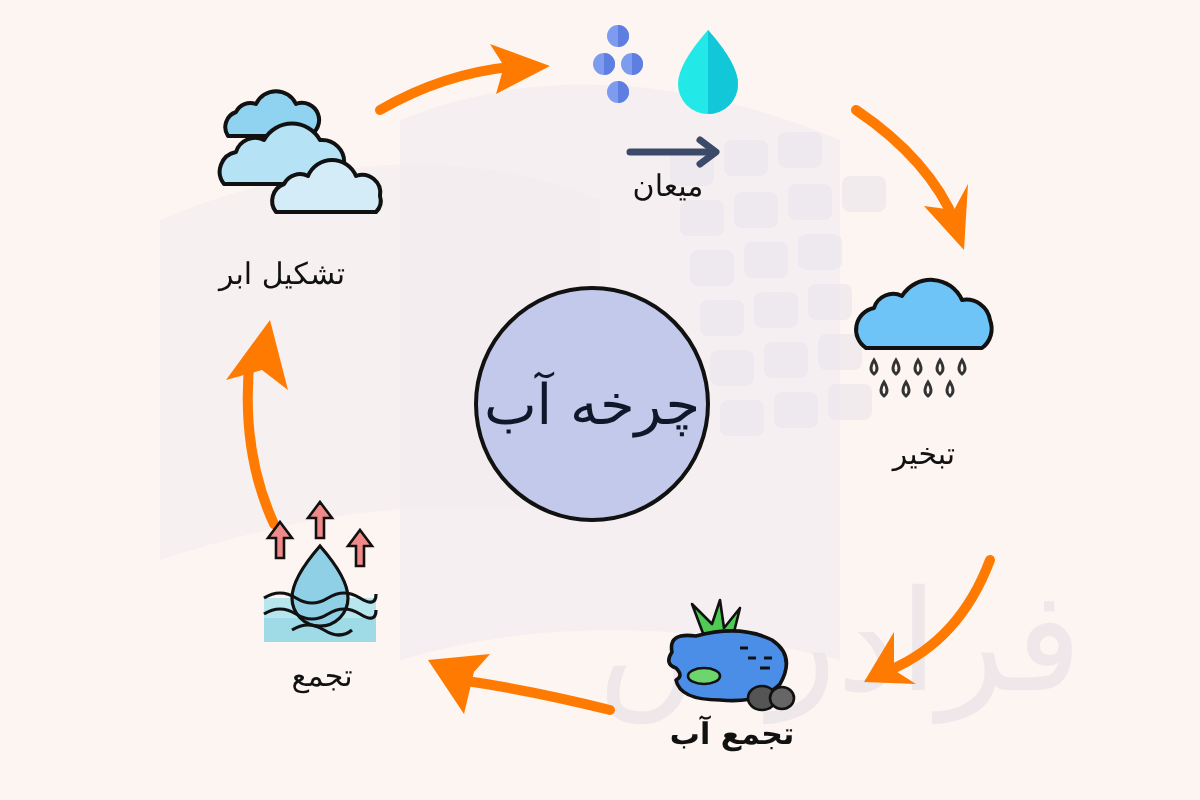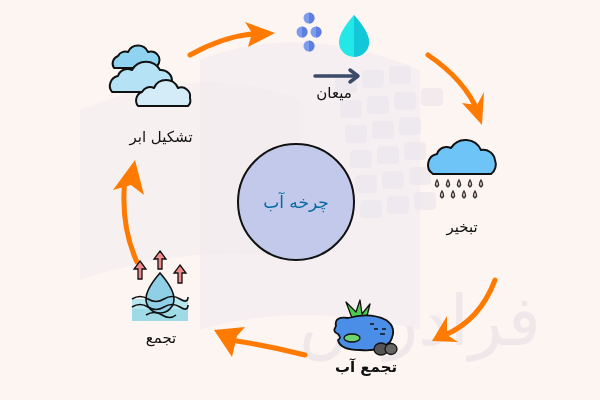--- a/index.html
+++ b/index.html
@@ -15,21 +15,21 @@
   .label {
     position: absolute; color: #111; font-size: 15px; white-space: nowrap;
     direction: rtl; text-align: center; transform: translateX(-50%);
   }
   .center-circle {
     position: absolute; left: 237px; top: 143px; width: 118px; height: 118px;
     border-radius: 50%; background: #c3c9ea; border: 2px solid #111;
     display: flex; align-items: center; justify-content: center;
     box-sizing: border-box;
   }
-  .center-text { font-size: 17px; color: #0369a1; direction: rtl; }
+  .center-text { font-size: 28px; color: #0f172a; direction: rtl; }
   svg { overflow: visible; }
 </style>
 </head>
 <body>
 
 <div class="stage">
 
   <svg class="watermark" viewBox="0 0 600 400">
     <path d="M200 60 Q300 20 420 70 L420 330 Q300 300 200 330 Z" fill="#efeaf0" opacity="0.55"></path>
     <path d="M80 110 Q200 60 300 100 L300 260 Q200 240 80 280 Z" fill="#f1ecf0" opacity="0.5"></path>
@@ -83,21 +83,21 @@
       <circle cx="21" cy="20" r="5.5" fill="#7d9cf0"></circle>
         <path d="M21 14.5 A5.5 5.5 0 0 1 21 25.5 Z" fill="#5f7fe0"></path>
       <circle cx="14" cy="34" r="5.5" fill="#7d9cf0"></circle>
         <path d="M14 28.5 A5.5 5.5 0 0 1 14 39.5 Z" fill="#5f7fe0"></path>
     </g>
     <path d="M59 3 Q44 20 44 30 A15 15 0 0 0 74 30 Q74 20 59 3 Z" fill="#22e8e8"></path>
     <path d="M59 3 Q74 20 74 30 A15 15 0 0 1 59 45 Z" fill="#12c8d8"></path>
     <line x1="20" y1="64" x2="60" y2="64" stroke="#3c4a6a" stroke-width="3.5" stroke-linecap="round"></line>
     <path d="M55 58 L63 64 L55 70" stroke="#3c4a6a" stroke-width="3.5" fill="none" stroke-linecap="round" stroke-linejoin="round"></path>
   </svg>
-  <div class="label" style="left:334px;top:84px;">میعان</div>
+  <div class="label" style="left:334px;top:84px;font-family:Liberation Serif, serif;">میعان</div>
 
   <svg class="node" style="left:423px;top:132px;" width="80" height="70" viewBox="0 0 80 70">
     <path d="M10 42 A11 11 0 0 1 14 22 A10 10 0 0 1 28 16 A17 17 0 0 1 58 18 A12 12 0 0 1 72 28 A12 12 0 0 1 68 42 Z" fill="#6ec3f7" stroke="#111" stroke-width="2" stroke-linejoin="round"></path>
     <g fill="none" stroke="#333" stroke-width="1.4">
       <path d="M14 48 q-3 5 0 7 q3 -2 0 -7z"></path>
         <path d="M25 48 q-3 5 0 7 q3 -2 0 -7z"></path>
       <path d="M36 48 q-3 5 0 7 q3 -2 0 -7z"></path>
         <path d="M47 48 q-3 5 0 7 q3 -2 0 -7z"></path>
       <path d="M58 48 q-3 5 0 7 q3 -2 0 -7z"></path>
       <path d="M19 59 q-3 5 0 7 q3 -2 0 -7z"></path>
@@ -138,18 +138,18 @@
       <path d="M16 58 Q24 53 32 58 T46 58"></path>
     </g>
   </svg>
   <div class="label" style="left:161px;top:329px;">تجمع</div>
 
   <svg class="node" style="left:108px;top:42px;" width="90" height="70" viewBox="0 0 90 70">
     <path d="M6 26 A8 8 0 0 1 10 14 A8 8 0 0 1 20 10 A11 11 0 0 1 40 10 A8 8 0 0 1 46 26 Z" fill="#8fd3f0" stroke="#111" stroke-width="2" stroke-linejoin="round"></path>
     <path d="M4 50 A10 10 0 0 1 10 34 A10 10 0 0 1 24 28 A16 16 0 0 1 52 28 A11 11 0 0 1 64 40 A10 10 0 0 1 62 50 Z" fill="#b6e2f5" stroke="#111" stroke-width="2" stroke-linejoin="round"></path>
     <path d="M30 64 A9 9 0 0 1 34 50 A9 9 0 0 1 46 46 A13 13 0 0 1 70 46 A9 9 0 0 1 82 56 A8 8 0 0 1 80 64 Z" fill="#d3ecf8" stroke="#111" stroke-width="2" stroke-linejoin="round"></path>
   </svg>
-  <div class="label" style="left:141px;top:128px;margin-left:20px;">تشکیل ابر</div>
+  <div class="label" style="left:141px;top:128px;">تشکیل ابر</div>
 
   <div class="center-circle">
     <span class="center-text">چرخه آب</span>
   </div>
 </div>
 
 </body></html>

